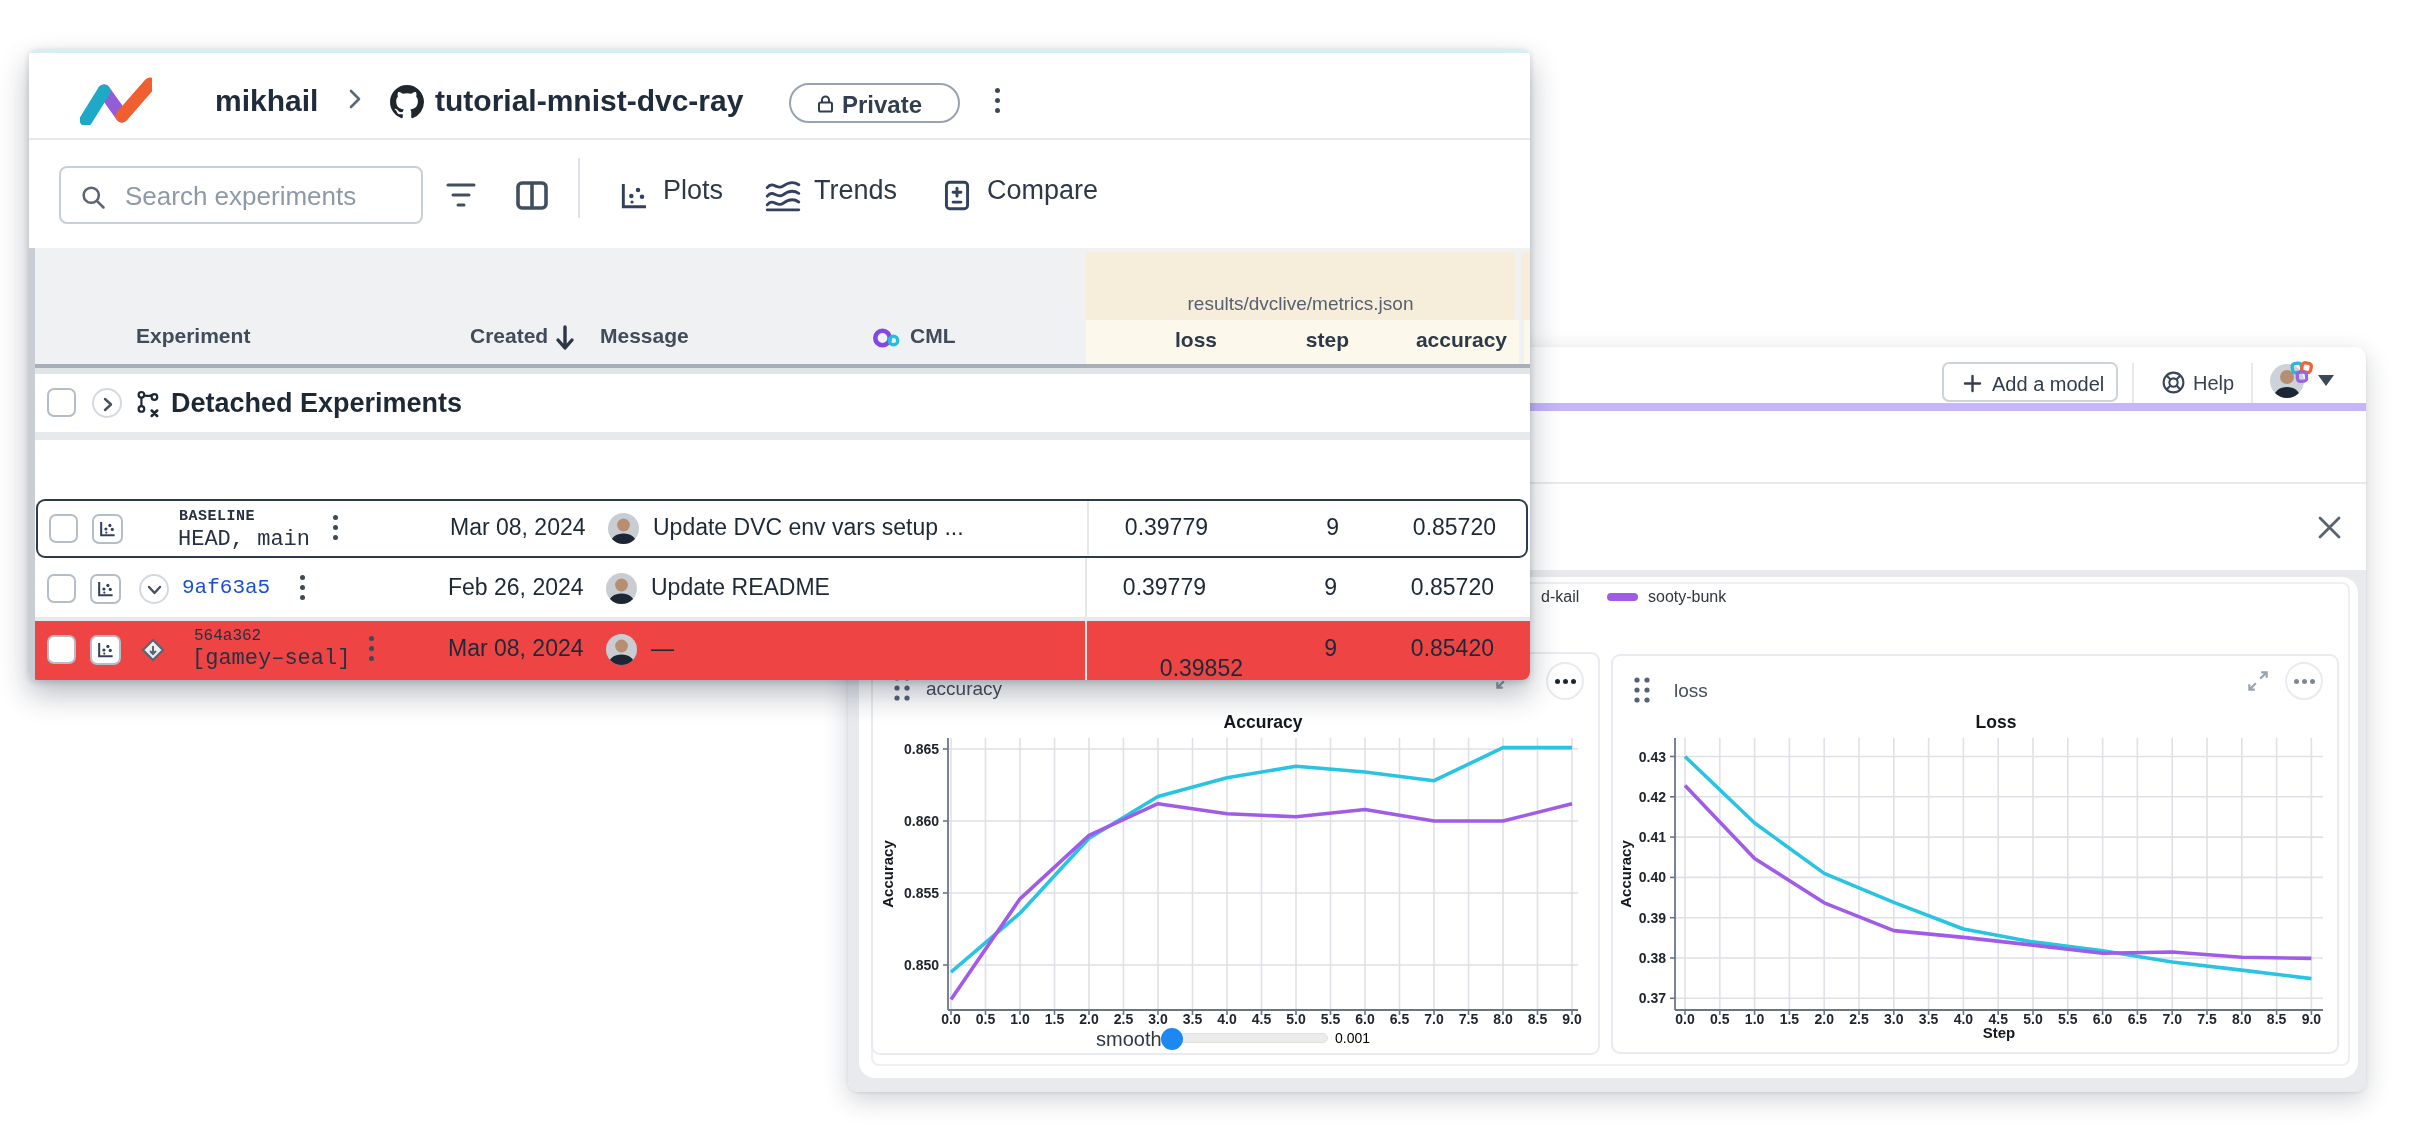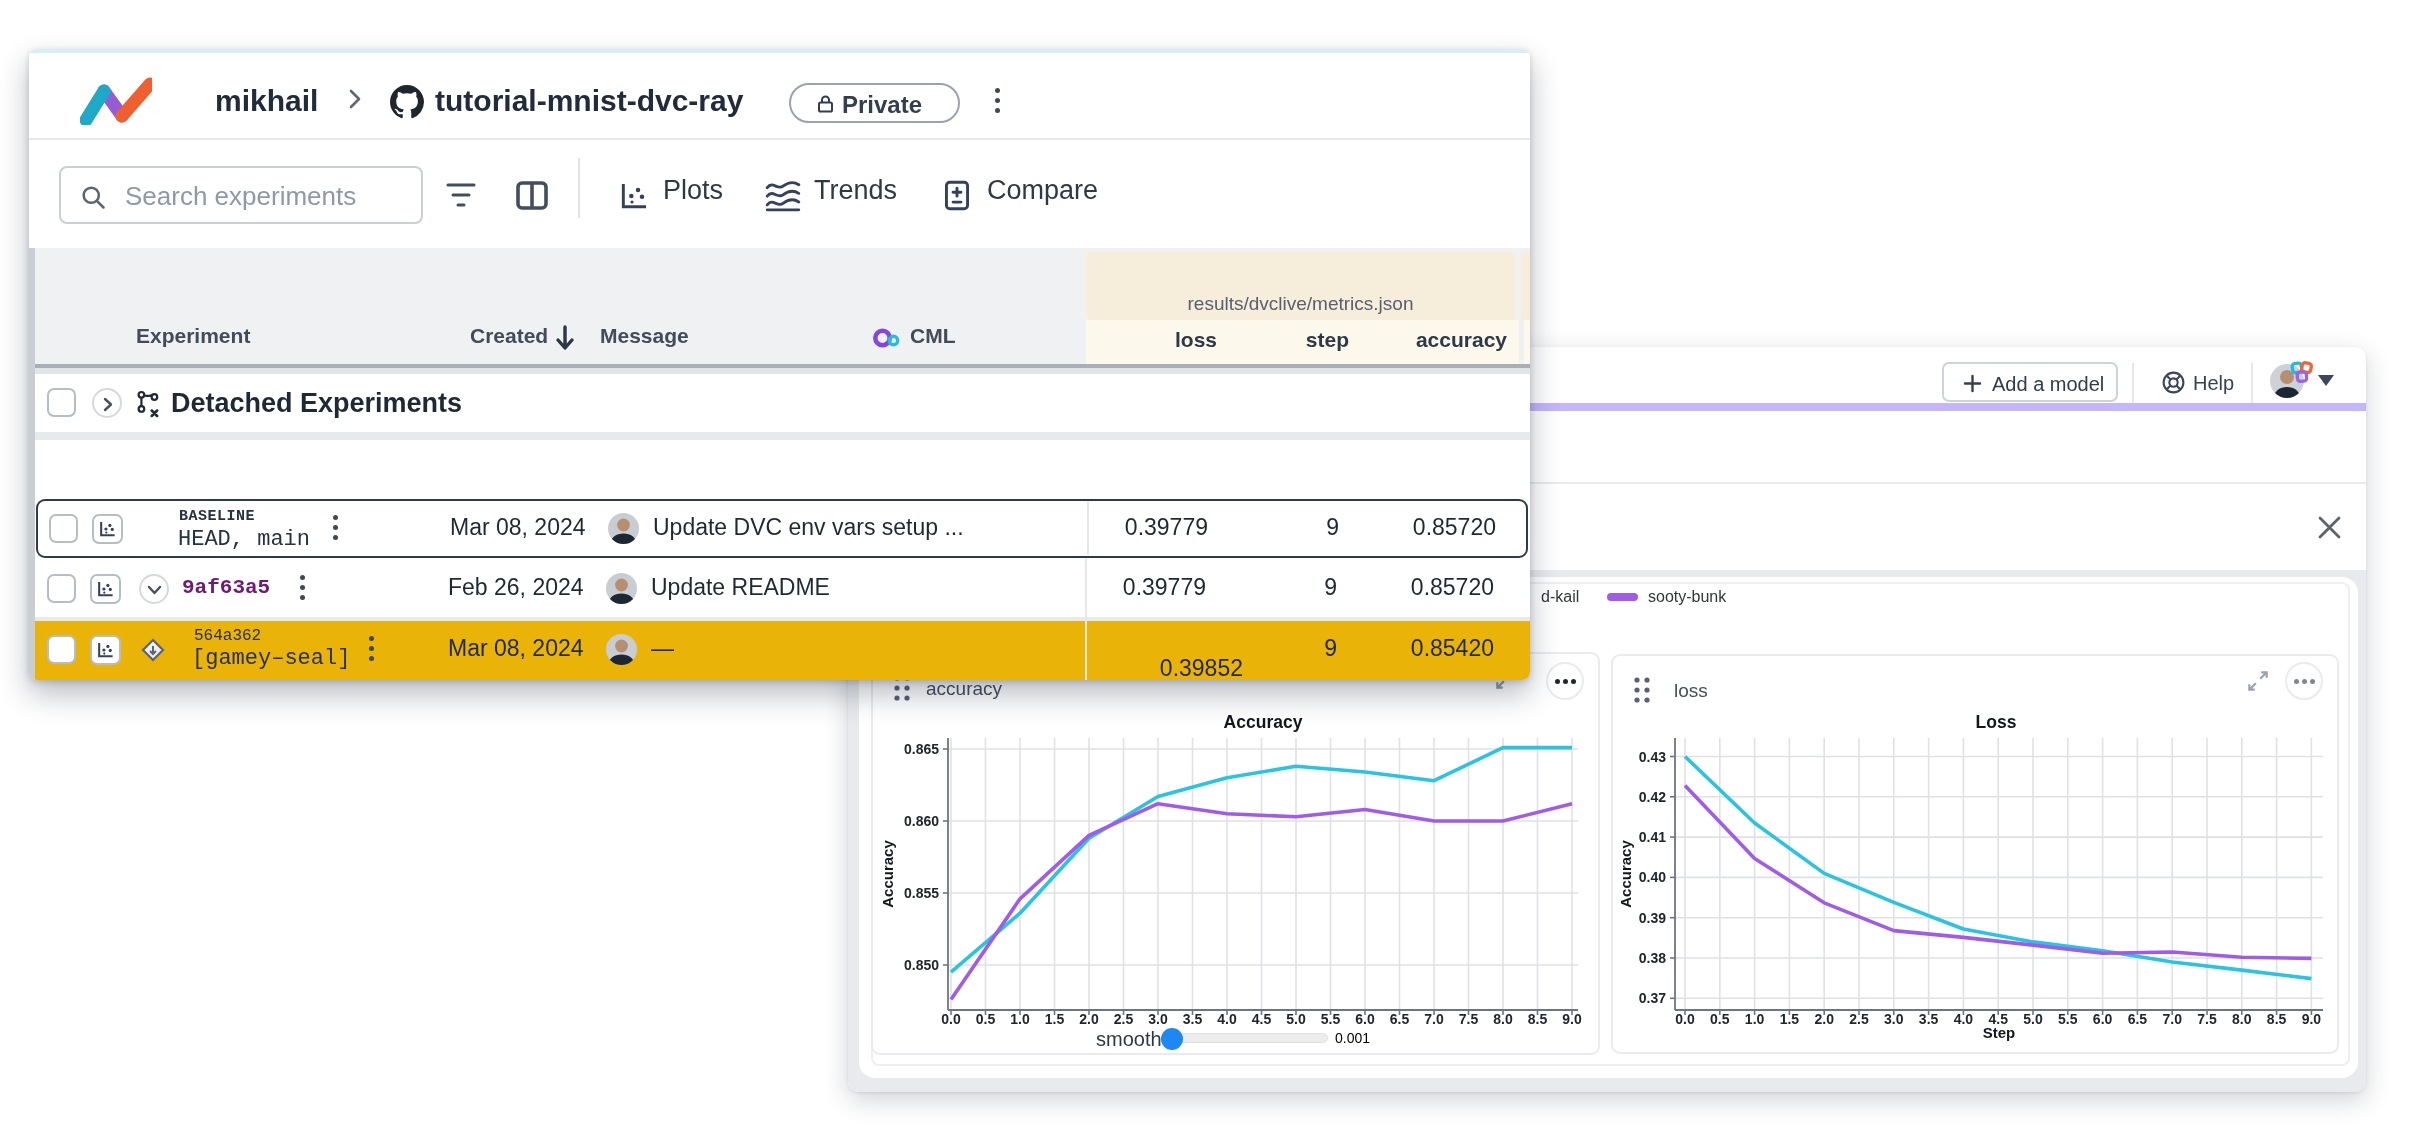--- a/index.html
+++ b/index.html
@@ -481,21 +481,21 @@
             <circle cx="18" cy="12.5" r="2"></circle>
             <circle cx="10.5" cy="16.5" r="1.4"></circle>
           </g>
       </svg>
     </div>
     <div class="circ" style="left:104px; top:16px;">
       <svg style="position:absolute;left:5px;top:8px;" width="17" height="13" viewBox="0 0 17 13" fill="none">
           <path d="M3 3l5.5 6L14 3" stroke="#46505e" stroke-width="2.4" stroke-linecap="round" stroke-linejoin="round"></path>
         </svg>
     </div>
-    <div class="mono abs" style="left:147px; top:18px; font-size:21px; color:#701a75;font-weight:bold;">9af63a5</div>
+    <div class="mono abs" style="left:147px; top:18px; font-size:21px; color:#1d4ed8;">9af63a5</div>
     <div class="kebab" style="left:265px; top:17px;">
         <i></i>
         <i></i>
         <i></i>
       </div>
     <div class="row-txt" style="left:413px; top:16px;">Feb 26, 2024</div>
     <svg class="abs" style="left:571px; top:15px;" width="31" height="31" viewBox="0 0 31 31">
       <circle cx="15.5" cy="15.5" r="15.5" fill="#c7cdd2"></circle>
       <g clip-path="url(#av1)">
           <circle cx="15.5" cy="12" r="6.4" fill="#b78f70"></circle>
@@ -503,21 +503,21 @@
         </g>
     </svg>
     <div class="row-txt" style="left:616px; top:16px;">Update README</div>
     <div class="abs" style="left:1050px; top:0; width:2px; height:59px; background:#e5e8eb;"></div>
     <div class="val" style="left:1011px; top:16px; width:160px;">0.39779</div>
     <div class="val" style="left:1142px; top:16px; width:160px;">9</div>
     <div class="val" style="left:1299px; top:16px; width:160px;">0.85720</div>
   </div>
   <div class="abs" style="left:6px; top:568px; width:1495px; height:4px; background:#e7eaec;"></div>
 
-  <div class="abs" style="left:6px; top:572px; width:1495px; height:59px; background:#eab308;">
+  <div class="abs" style="left:6px; top:572px; width:1495px; height:59px; background:#ef4444;">
     <div class="cb" style="left:12px; top:14px;"></div>
     <div class="iconbtn" style="left:55px; top:14px;">
       <svg style="position:absolute;left:4px;top:3px;" width="19" height="20" viewBox="0 0 24 24" fill="none" stroke="#33405e" stroke-width="2.6">
         <path d="M4 3v17h17"></path>
         <g fill="#33405e" stroke="none">
             <circle cx="10" cy="12" r="2"></circle>
             <circle cx="15" cy="7.5" r="2"></circle>
             <circle cx="18" cy="12.5" r="2"></circle>
             <circle cx="10.5" cy="16.5" r="1.4"></circle>
           </g>

